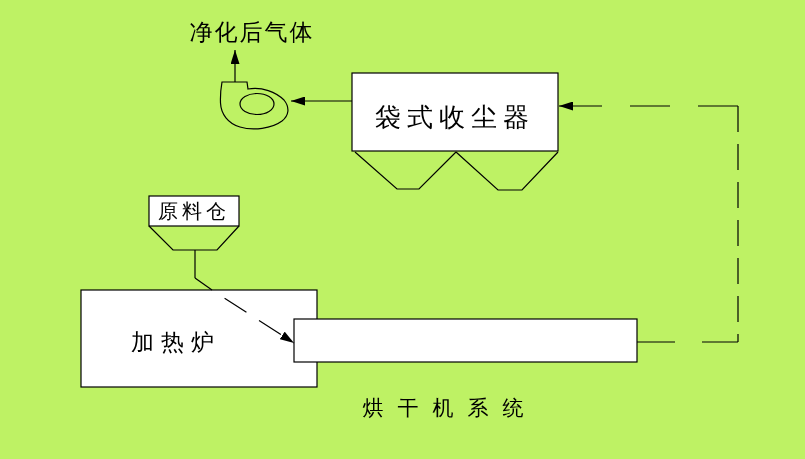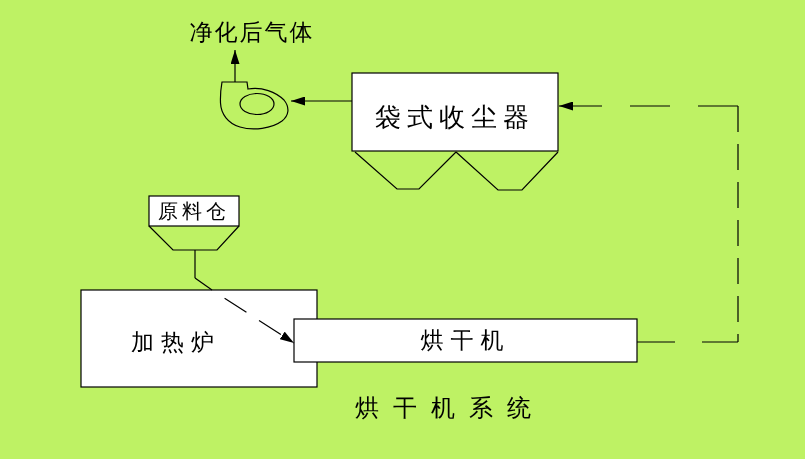--- a/index.html
+++ b/index.html
@@ -28,21 +28,21 @@
     justify-content: center;
     white-space: nowrap;
     color: #000000;
     font-weight: 400;
   }
   .lbl-gas        { left:186px; top:19px;  width:132px; height:27px; font-size:23px; letter-spacing:2px; }
   .lbl-collector  { left:352px; top:73px;  width:206px; height:88px; font-size:26px; letter-spacing:6px; }
   .lbl-bin        { left:149px; top:196px; width:90px;  height:30px; font-size:20px; letter-spacing:4px;font-family:Liberation Serif, serif; }
   .lbl-furnace    { left:96px; top:329px; width:160px; height:27px; font-size:23px; letter-spacing:7px; }
   .lbl-dryer      { left:294px; top:319px; width:343px; height:43px; font-size:23px; letter-spacing:7px; }
-  .lbl-title      { left:330px; top:389px; width:240px; height:38px; font-size:24px; letter-spacing:14px; }
+  .lbl-title      { left:330px; top:389px; width:240px; height:38px; font-size:21px; letter-spacing:14px; }
   .ln   { stroke:#000000; stroke-width:1.2; fill:none; }
   .shape{ stroke:#000000; stroke-width:1.2; fill:#ffffff; }
 </style>
 </head>
 <body>
 
 <div class="stage">
 
   <svg width="805" height="459" viewBox="0 0 805 459">
     <defs>
@@ -87,17 +87,16 @@
   </svg>
 
   <div class="lbl lbl-gas">净化后气体</div>
 
   <div class="lbl lbl-collector">袋式收尘器</div>
 
   <div class="lbl lbl-bin">原料仓</div>
 
   <div class="lbl lbl-furnace">加热炉</div>
 
-  <div class="lbl lbl-dryer">烘干机</div>
 
   <div class="lbl lbl-title">烘干机系统</div>
 
 </div>
 
 </body></html>

